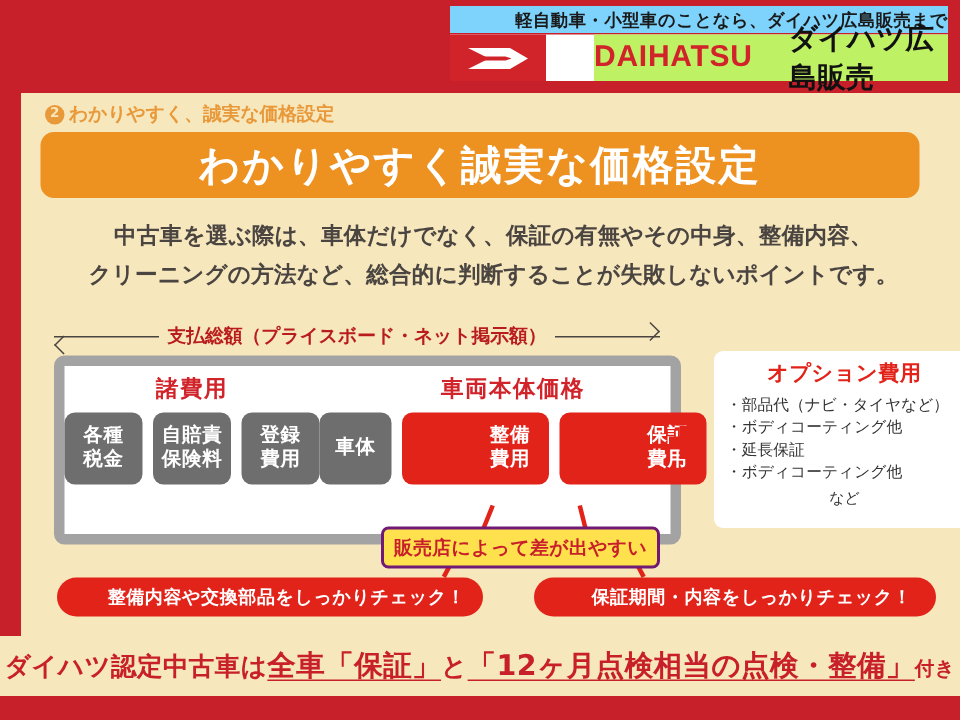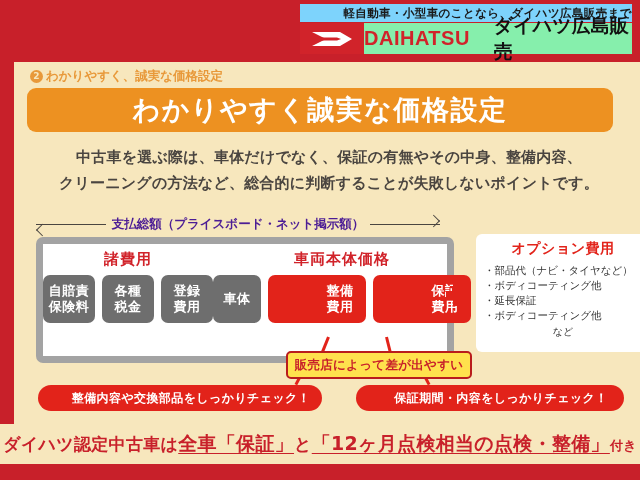--- a/index.html
+++ b/index.html
@@ -14,21 +14,21 @@
   .header{position:absolute;left:0;top:0;width:640px;height:62px;background:#c8202a;}
   .logo-block{position:absolute;right:8px;top:4px;width:332px;}
   .tagline{
     background:#7dd3fc;color:#1a1a1a;font-size:11.5px;font-weight:700;
     letter-spacing:.4px;text-align:right;line-height:18px;height:18px;
     white-space:nowrap;overflow:hidden;
   }
   .logo-row{display:flex;align-items:stretch;height:31px;background:#ffffff;margin-top:1px;}
   .logo-mark{width:64px;background:#d1232a;display:flex;align-items:center;justify-content:center;}
   .logo-word{
-    flex:1;display:flex;align-items:center;justify-content:center;gap:24px;background:#86efac;
+    flex:1;display:flex;align-items:center;justify-content:center;gap:24px;background:#bef264;margin-left:32px;
   }
   .logo-daihatsu{color:#d1232a;font-size:20px;font-weight:800;letter-spacing:.5px;font-family:"Liberation Sans",sans-serif;}
   .logo-jp{color:#111;font-size:19px;font-weight:800;letter-spacing:0px;}
 
   
   .panel{
     position:absolute;left:14px;top:62px;width:626px;height:362px;
     background:#f7e7bd;
   }
   .panel-inner{position:relative;width:100%;height:100%;}
@@ -56,21 +56,21 @@
     position:absolute;left:26px;top:82px;width:578px;
     color:#4a4540;font-size:15px;font-weight:700;line-height:26px;
     text-align:center;letter-spacing:.2px;
   }
 
   
   .arrowrow{
     position:absolute;left:22px;top:152px;width:404px;height:20px;
     display:flex;align-items:center;gap:6px;
   }
-  .arrowrow .lbl{color:#4c1d95;font-size:12.5px;font-weight:700;white-space:nowrap;}
+  .arrowrow .lbl{color:#b91c1c;font-size:12.5px;font-weight:700;white-space:nowrap;}
   .aline{flex:1;height:0;border-top:1.6px solid #4a4540;position:relative;}
   .aline.left::before{
     content:"";position:absolute;left:0;top:-4px;width:8px;height:8px;
     border-left:1.6px solid #4a4540;border-bottom:1.6px solid #4a4540;
     transform:rotate(45deg);transform-origin:left bottom;
   }
   .aline.right::after{
     content:"";position:absolute;right:0;top:-4px;width:8px;height:8px;
     border-right:1.6px solid #4a4540;border-top:1.6px solid #4a4540;
     transform:rotate(45deg);transform-origin:right top;
@@ -123,22 +123,22 @@
   .opt-list li{
     color:#333;font-size:10.5px;font-weight:400;line-height:15px;white-space:nowrap;
   }
   .opt-note{text-align:center;color:#333;font-size:10px;margin-top:2px;}
 
   
   .conn{position:absolute;background:#e2231a;}
 
   
   .callout{
-    position:absolute;left:272px;top:289px;width:182px;height:24px;
-    background:#ffe14d;border:2px solid #b91c1c;border-radius:5px;
+    position:absolute;left:240px;top:289px;width:182px;height:24px;
+    background:#ffe14d;border:2px solid #701a75;border-radius:5px;
     display:flex;align-items:center;justify-content:center;
   }
   .callout span{color:#c8202a;font-size:12.5px;font-weight:800;letter-spacing:.3px;white-space:nowrap;}
 
   
   .pill{
     position:absolute;height:26px;background:#e2231a;border-radius:13px;
     display:flex;align-items:center;justify-content:center;
   }
   .pill span{color:#ffffff;font-size:12px;font-weight:800;letter-spacing:.4px;white-space:nowrap;margin-left:22px;}
@@ -199,26 +199,26 @@
       <div class="aline left"></div>
       <div class="lbl">支払総額（プライスボード・ネット掲示額）</div>
       <div class="aline right"></div>
     </div>
 
     <div class="totalbox">
       <div class="group">
         <div class="group-title">諸費用</div>
         <div class="chips">
           <div class="chip gray">
+            <span>各種</span>
+            <span>税金</span>
+          </div>
+          <div class="chip gray">
             <span>自賠責</span>
             <span>保険料</span>
-          </div>
-          <div class="chip gray">
-            <span>各種</span>
-            <span>税金</span>
           </div>
           <div class="chip gray">
             <span>登録</span>
             <span>費用</span>
           </div>
         </div>
       </div>
 
       <div class="divider"></div>
 

